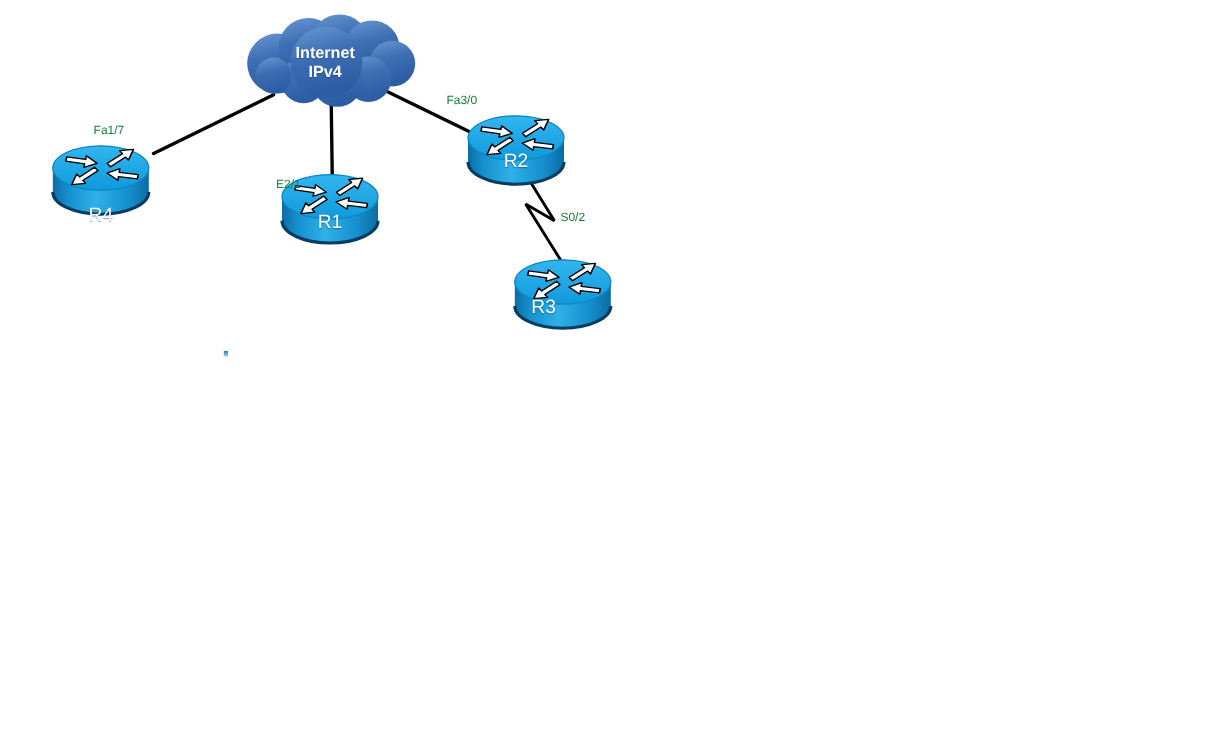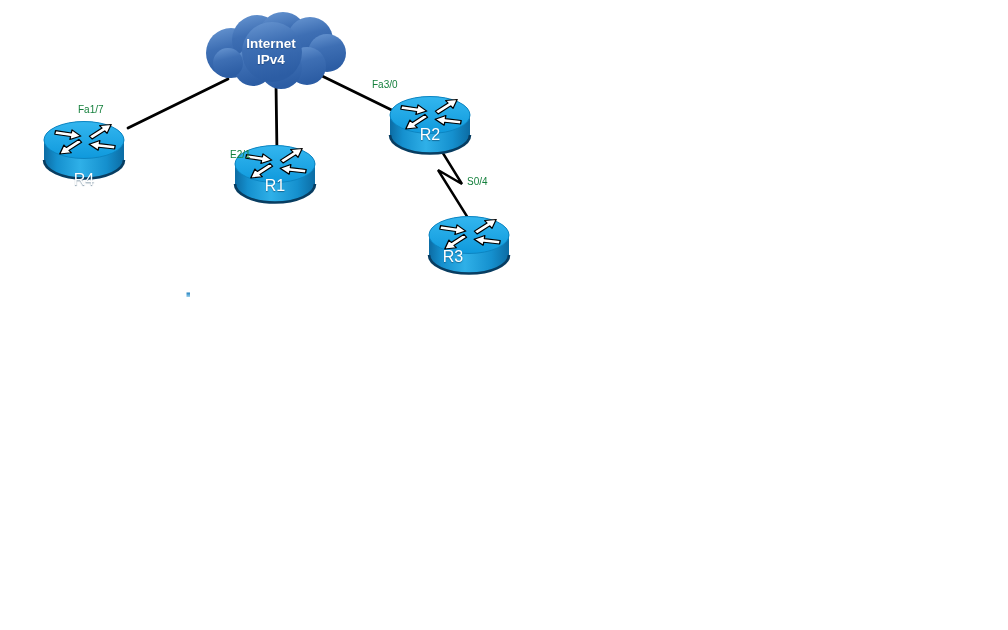--- a/index.html
+++ b/index.html
@@ -133,20 +133,20 @@
   </svg>
 
   <div class="label cloud-label">
     <div>Internet</div>
     <div>IPv4</div>
   </div>
 
   <div class="label iface-label" style="left:78px; top:104px;">Fa1/7</div>
   <div class="label iface-label" style="left:230px; top:129px;margin-top:20px;">E2/1</div>
   <div class="label iface-label" style="left:372px; top:79px;">Fa3/0</div>
-  <div class="label iface-label" style="left:467px; top:176px;">S0/4</div>
+  <div class="label iface-label" style="left:467px; top:176px;">S0/2</div>
 
   <div class="label node-label" style="left:43px;  top:157px;margin-top:16px;">R4</div>
   <div class="label node-label" style="left:234px; top:179px;">R1</div>
   <div class="label node-label" style="left:389px; top:128px;">R2</div>
   <div class="label node-label" style="left:412px; top:250px;">R3</div>
 
 </div>
 
 </body></html>

